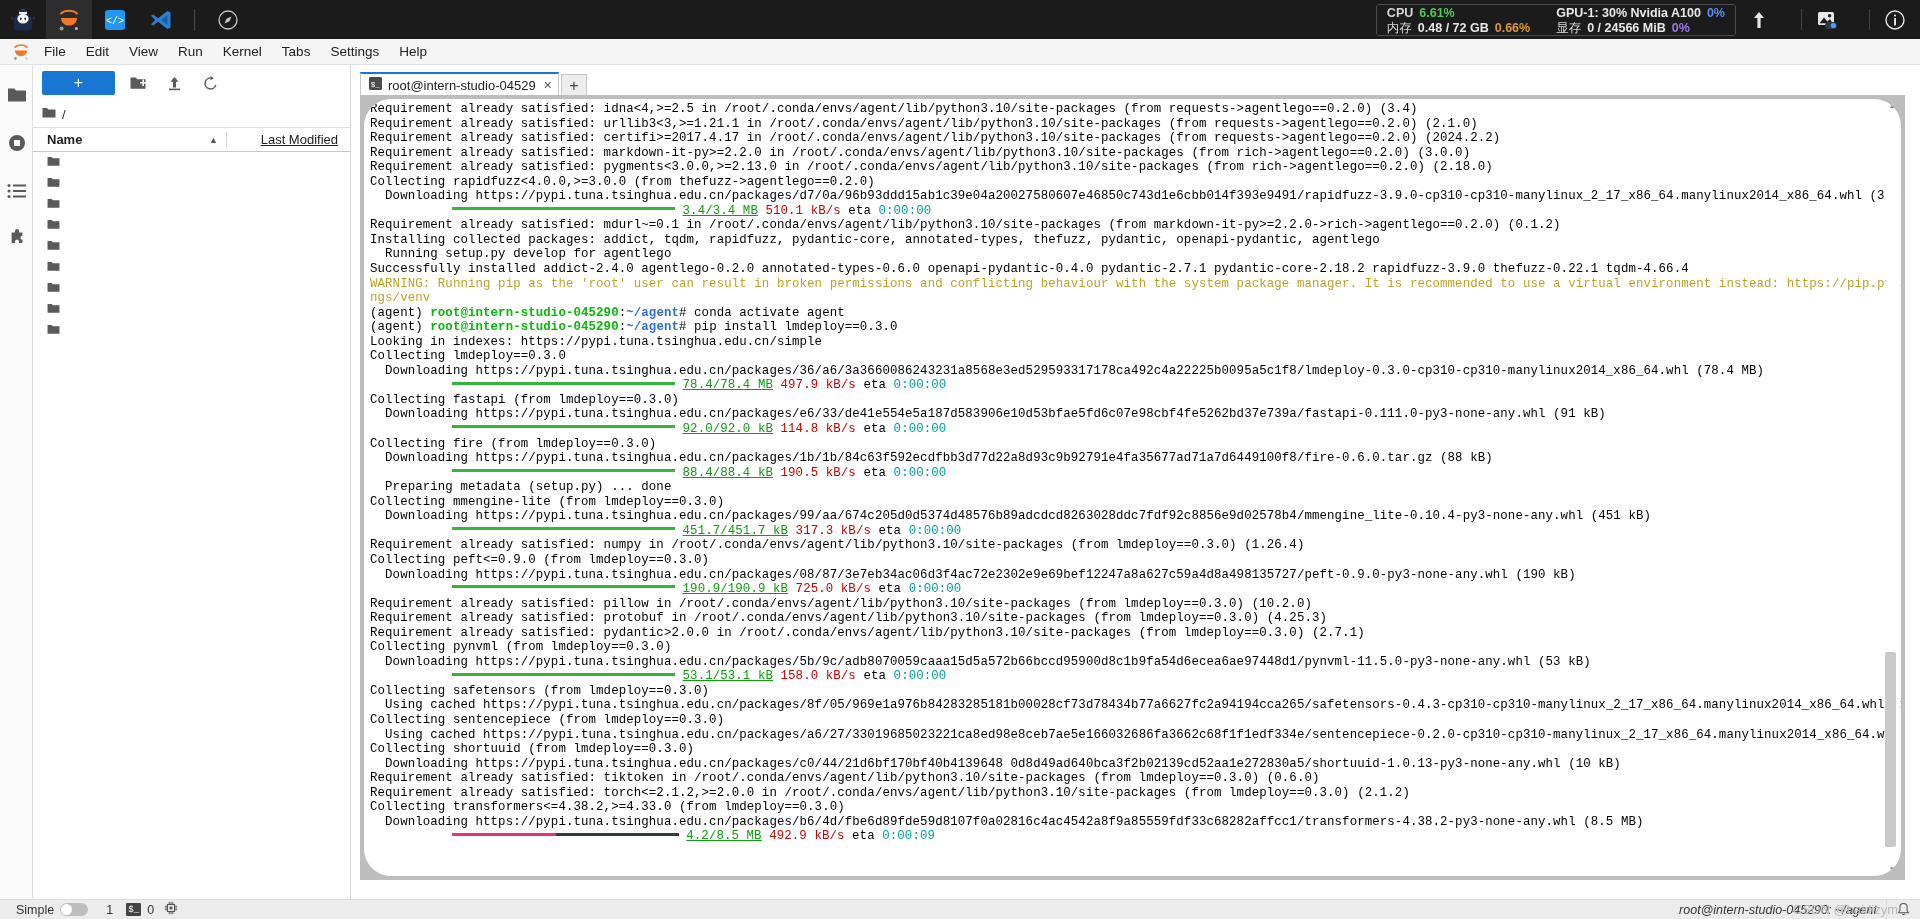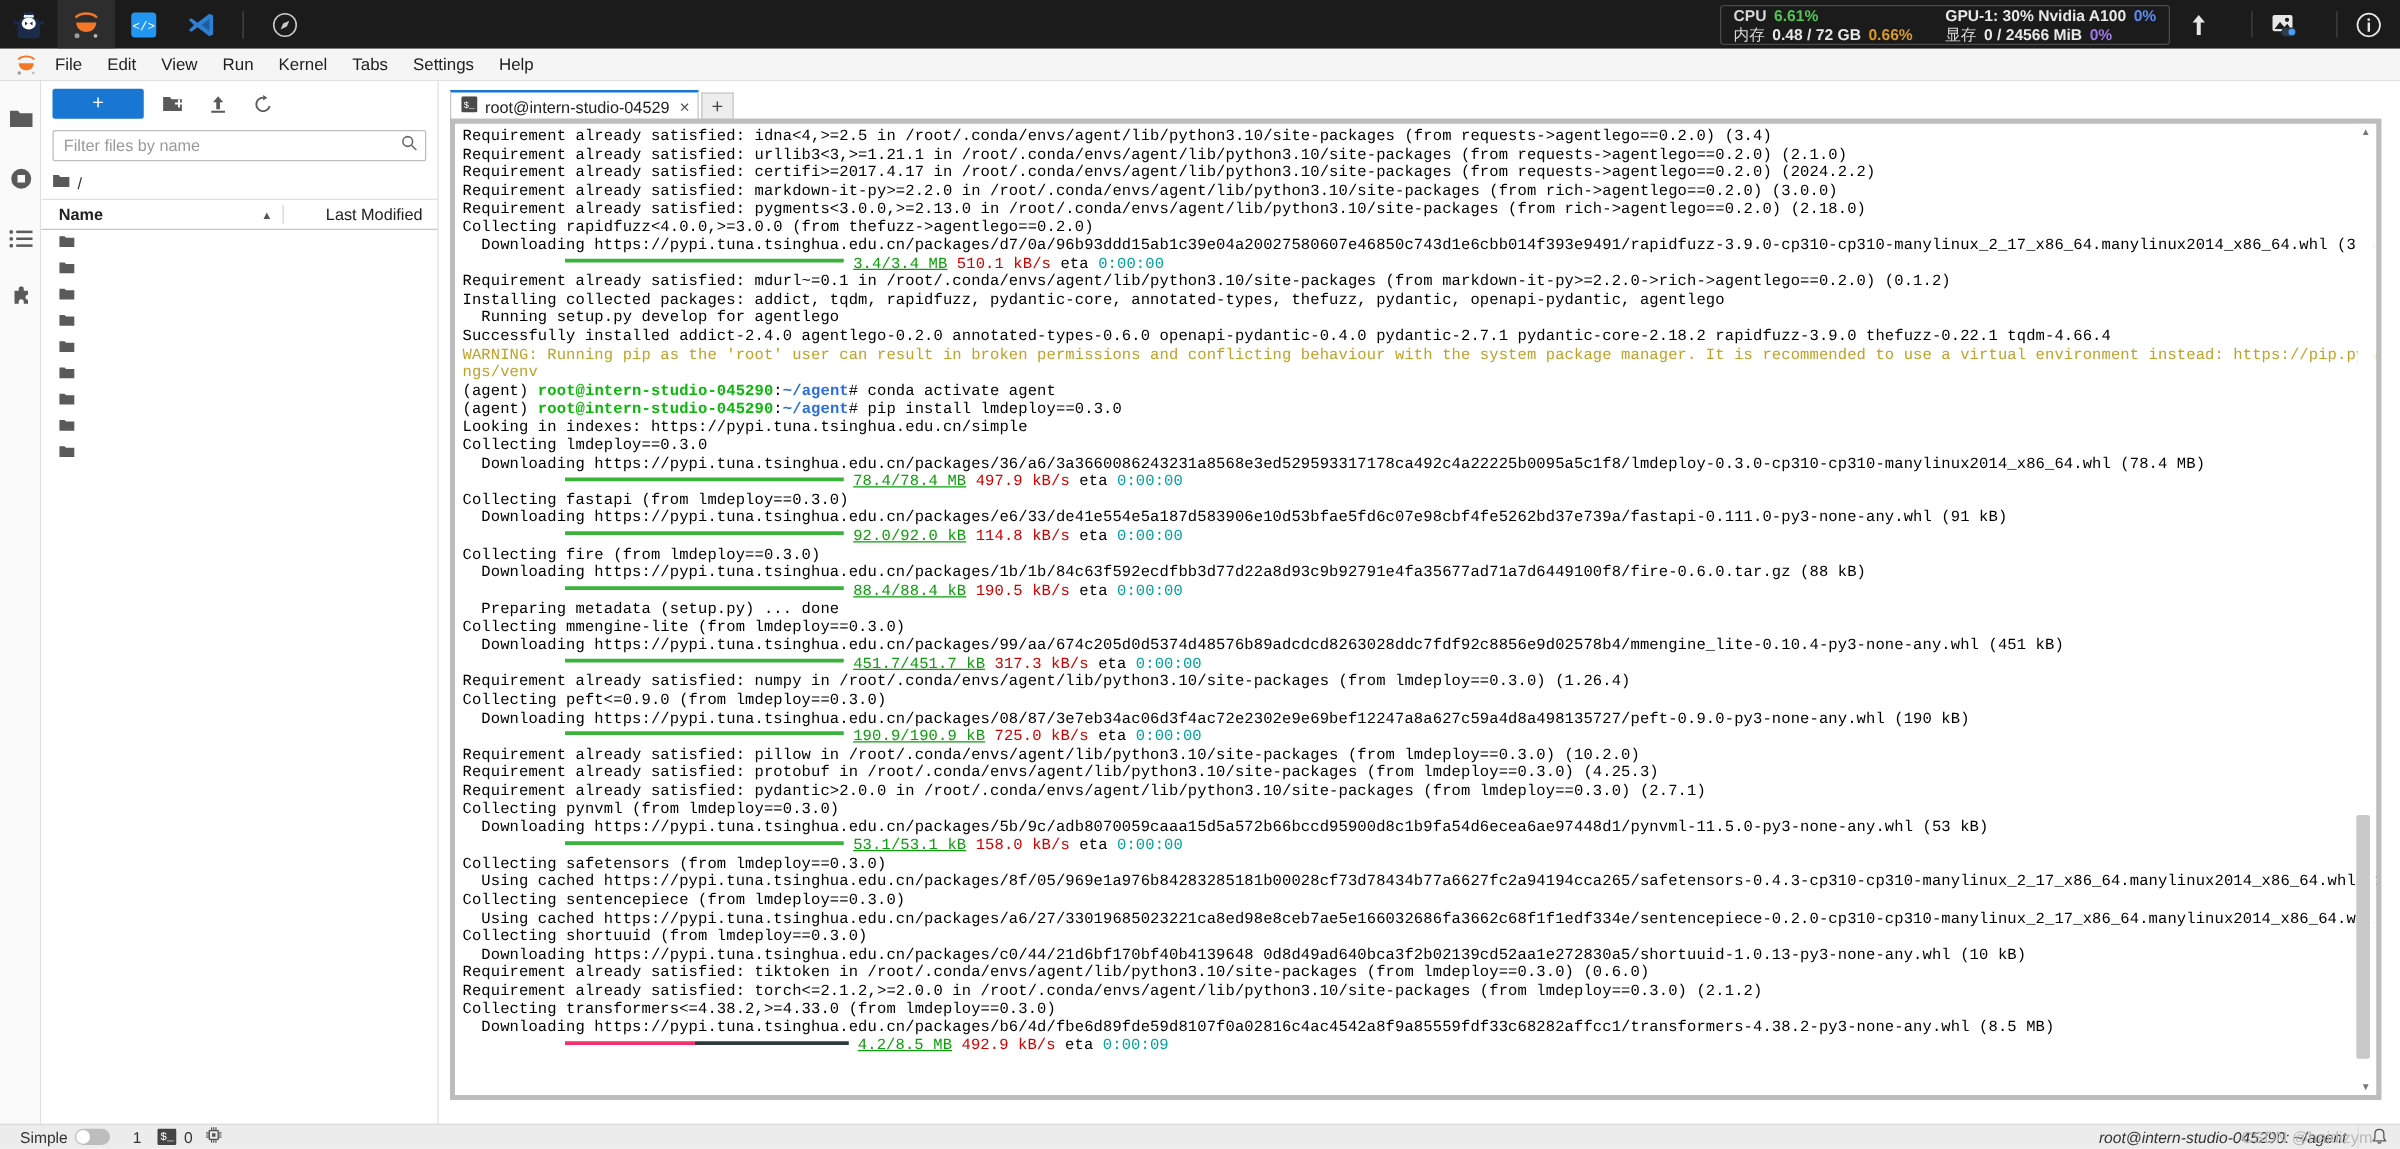--- a/index.html
+++ b/index.html
@@ -90,21 +90,21 @@
   #fb-filter input::placeholder { color:#9a9a9a; }
 
   #fb-breadcrumb { height:26px; display:flex; align-items:center; padding:0 9px; gap:6px; font-size:13px; color:#333; }
 
   #fb-header {
     height:25px; display:flex; align-items:center;
     border-top:1px solid #e0e0e0; border-bottom:1px solid #c8c8c8;
     font-size:13px; color:#212121; font-weight:bold; padding:0 6px;
   }
   #fb-header .h-name { flex:1; display:flex; align-items:center; gap:19px; padding-left:8px; cursor:pointer;}
-  #fb-header .h-mod { width:118px; text-align:right; padding-right:6px; border-left:1px solid #d5d5d5; cursor:pointer; font-weight:normal;}
+  #fb-header .h-mod { width:118px; text-align:right; padding-right:6px; border-left:1px solid #d5d5d5; cursor:pointer; font-weight:normal;text-decoration:underline;}
   .sort-caret { font-size:9px; color:#555; margin-left:auto; margin-right:8px;}
 
   .fb-row {
     height:21px; display:flex; align-items:center; font-size:13px; color:#212121;
     padding:0 6px; cursor:pointer;
   }
   .fb-row .r-name { flex:1; display:flex; align-items:center; gap:7px; padding-left:8px; white-space:nowrap; }
   .fb-row .r-mod { width:118px; text-align:right; padding-right:6px; color:#333; }
 
   
@@ -124,21 +124,21 @@
     width:26px; height:22px; background:#ededed; border:1px solid #c6c6c6; border-bottom:none;
     margin-left:2px; display:flex; align-items:center; justify-content:center;
     font-size:16px; color:#444; cursor:pointer;
   }
 
   #termwrap {
     position:absolute; left:9px; top:30px; width:1545px; height:785px;
     border:1px solid #bdbdbd; background:#bdbdbd; padding:3px;
   }
   #term {
-    width:100%; height:100%; background:#fff; overflow:hidden; position:relative;
+    width:100%; height:100%; background:#fff; overflow:hidden; position:relative;border-radius:27px;
   }
   #termtext {
     position:absolute; left:6px; top:3px; right:18px;
     font-family:"Liberation Mono", monospace;
     font-size:12.4px; line-height:14.55px; white-space:pre;
     color:#000; letter-spacing:0.1px;
   }
   .ln { height:14.55px; }
   .c-green  { color:#0d9d0d;text-decoration:underline; }
   .c-red    { color:#cc0000; }
@@ -344,29 +344,20 @@
         </svg>
     </div>
     <div class="fb-tool">
       <svg width="15" height="15" viewBox="0 0 16 16">
           <path d="M8 2.2 A5.8 5.8 0 1 0 13.6 9.4" stroke="#5a5a5a" stroke-width="1.6" fill="none"></path>
           <path d="M8 0 l0 4.6 l3.6 -2.3z" fill="#5a5a5a"></path>
         </svg>
     </div>
   </div>
 
-  <div id="fb-filter">
-    <input placeholder="Filter files by name" style="">
-    <span>
-      <svg width="13" height="13" viewBox="0 0 14 14">
-          <circle cx="5.6" cy="5.6" r="4.2" fill="none" stroke="#666" stroke-width="1.3"></circle>
-          <path d="M8.8 8.8 L13 13" stroke="#666" stroke-width="1.3"></path>
-        </svg>
-    </span>
-  </div>
 
   <div id="fb-breadcrumb">
     <span>
       <svg width="14" height="12" viewBox="0 0 14 12">
           <path d="M0.5 1 h4.5 l1.2 1.5 h7.3 v8h-13z" fill="#5a5a5a"></path>
         </svg>
     </span>
     <span>/</span>
   </div>
 

